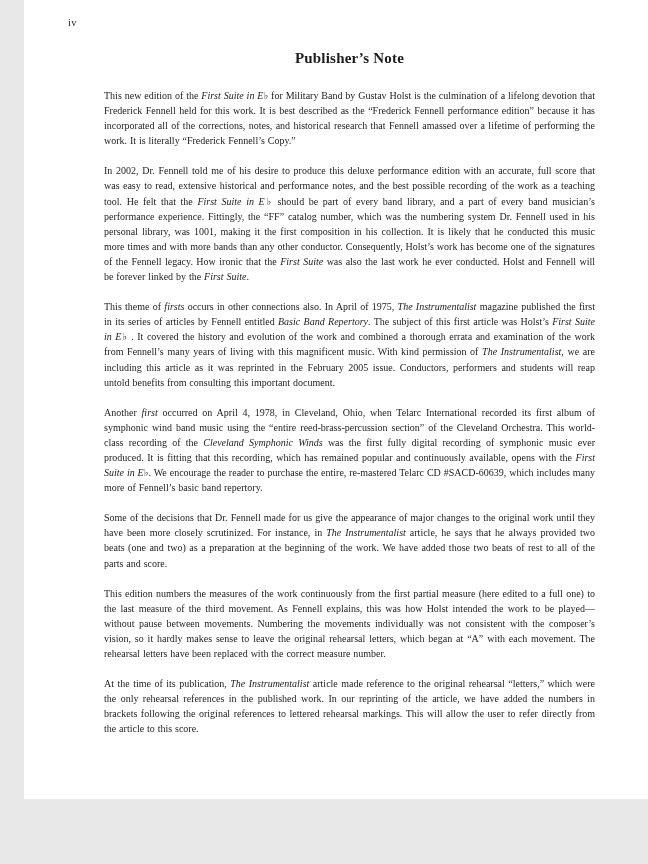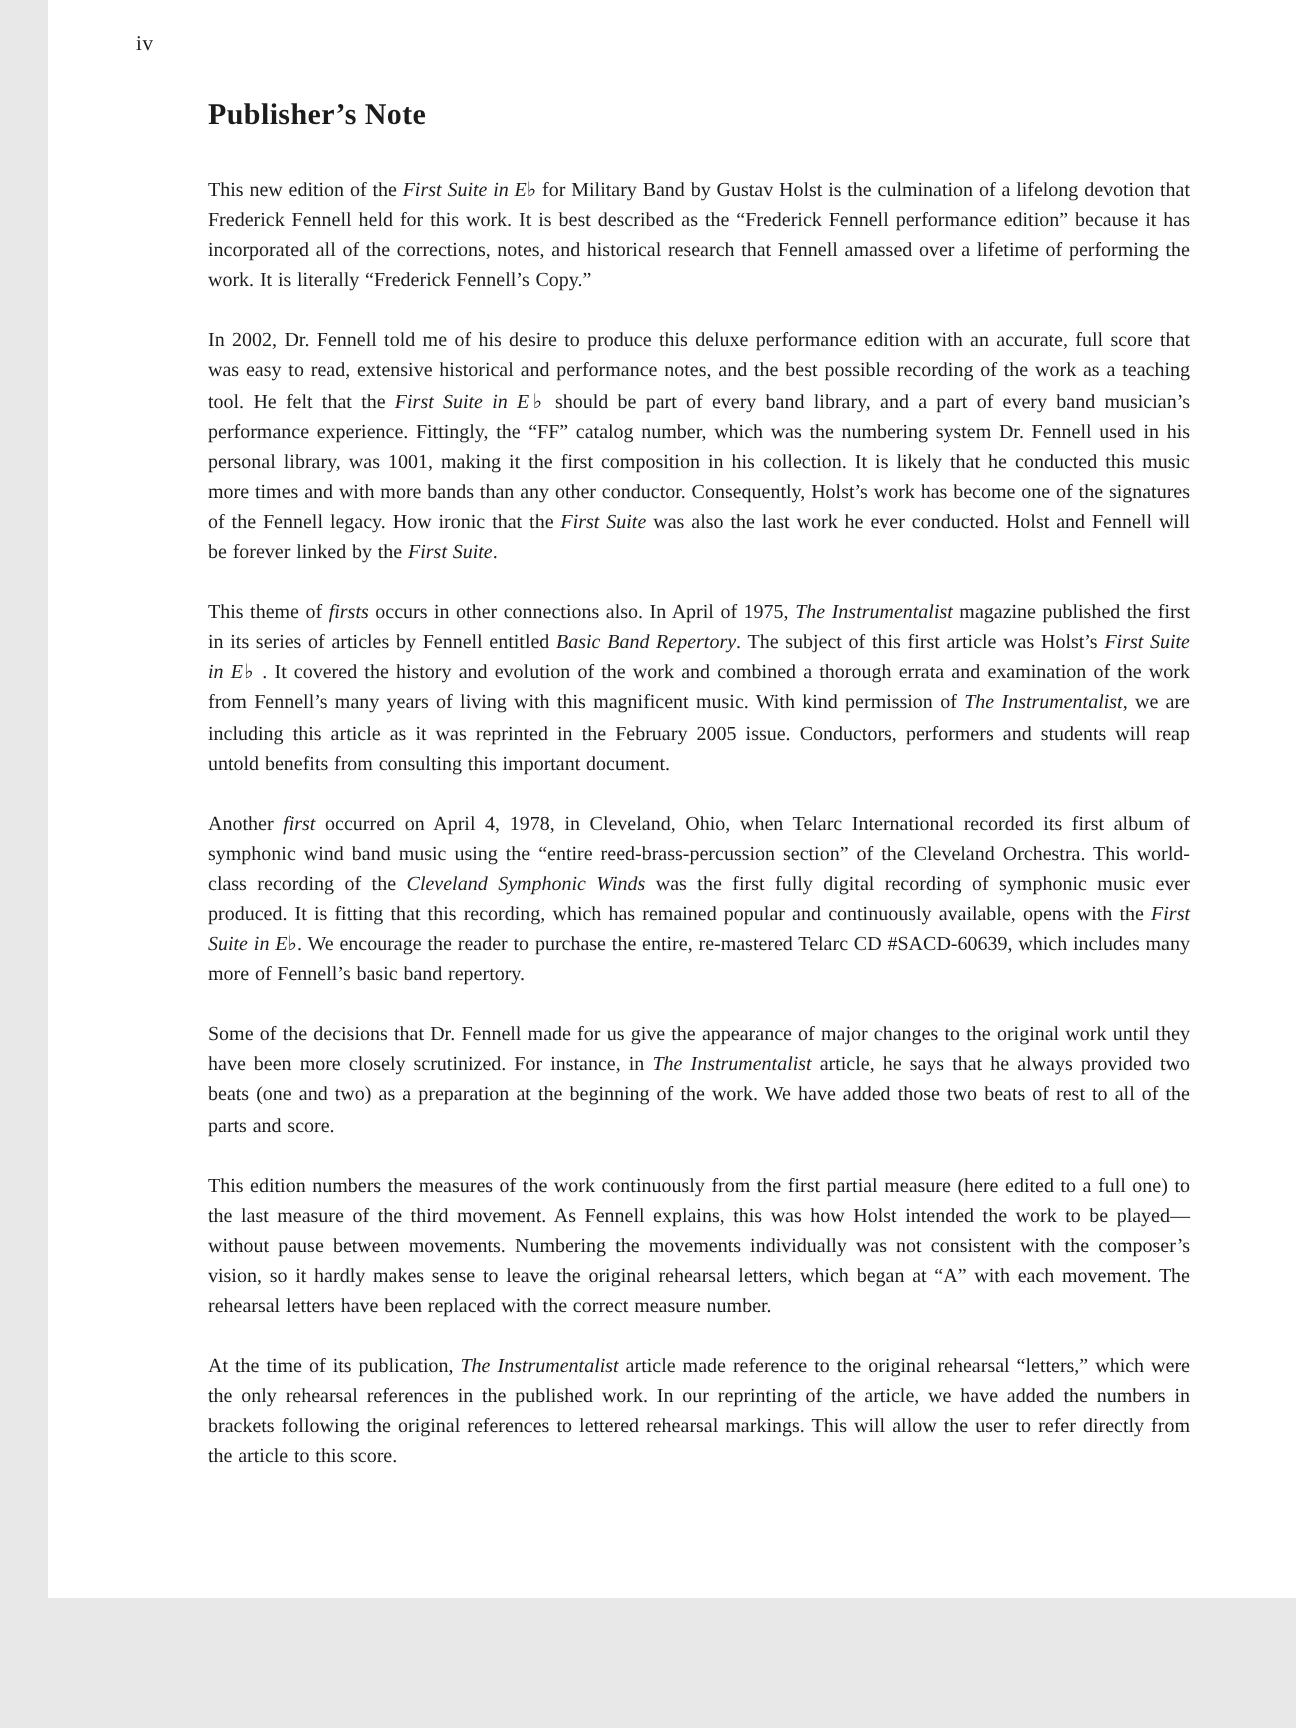--- a/index.html
+++ b/index.html
@@ -21,20 +21,21 @@
     font-size: 10.5px;
     letter-spacing: 0.3px;
   }
   .content {
     position: absolute;
     top: 50px;
     left: 80px;
     width: 491px;
   }
   .title {
+    text-align: center;
     font-size: 15px;
     font-weight: bold;
     margin: 0 0 21px 0;
     letter-spacing: 0.2px;
   }
   .para {
     font-size: 10px;
     line-height: 15.1px;
     text-align: justify;
     margin: 0 0 15px 0;

